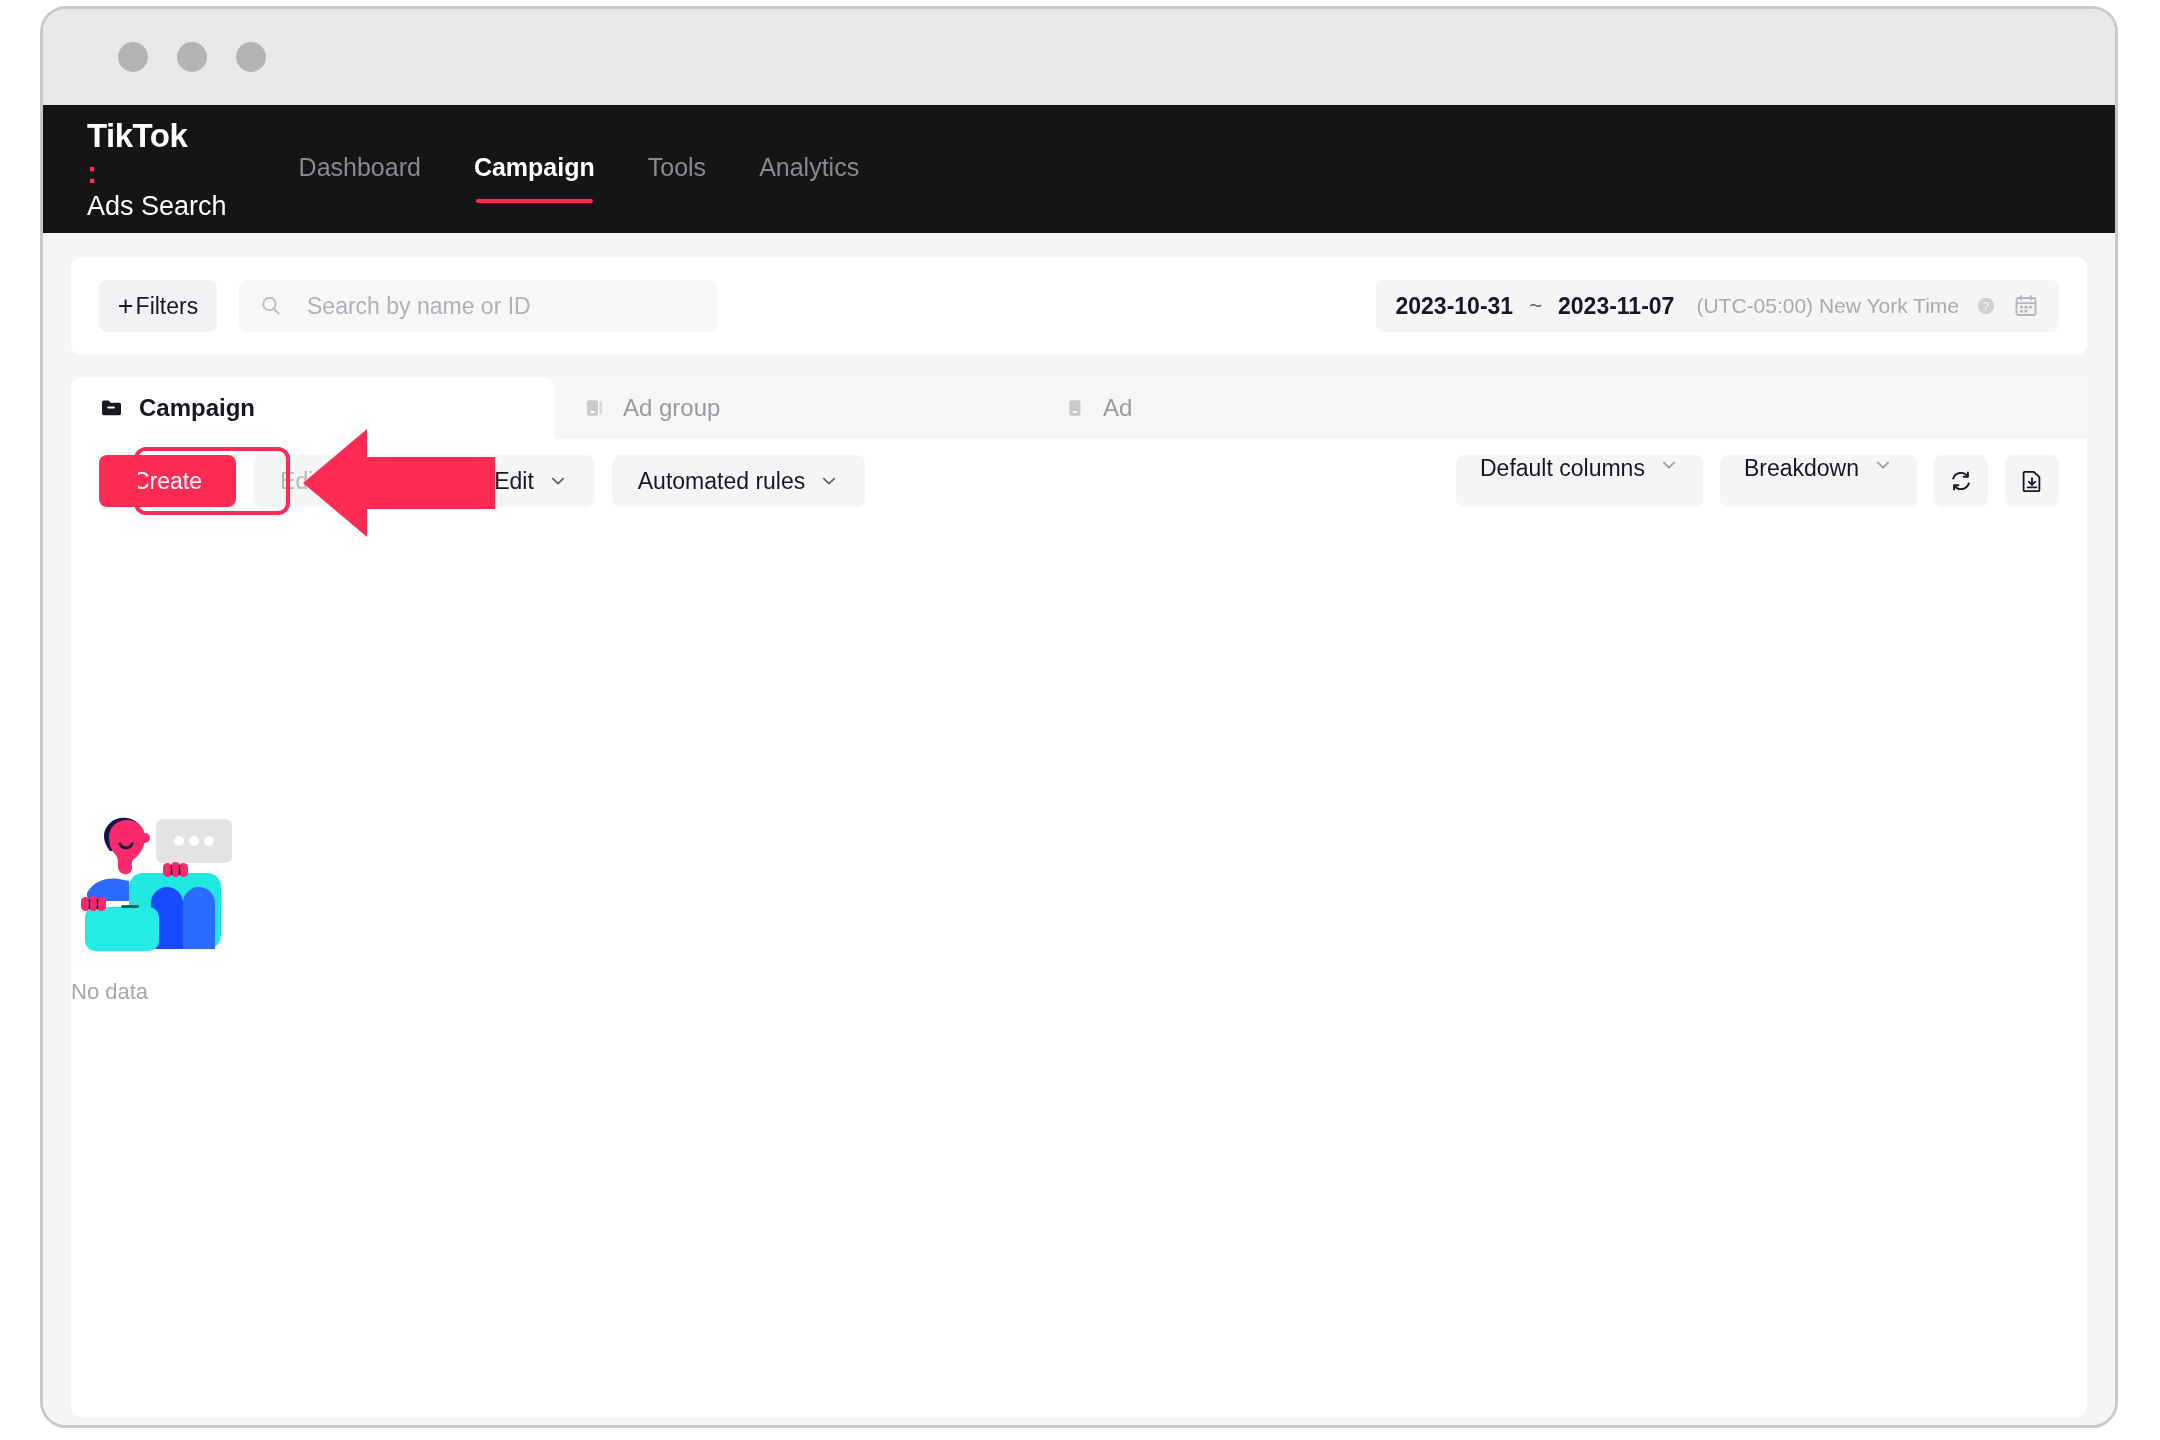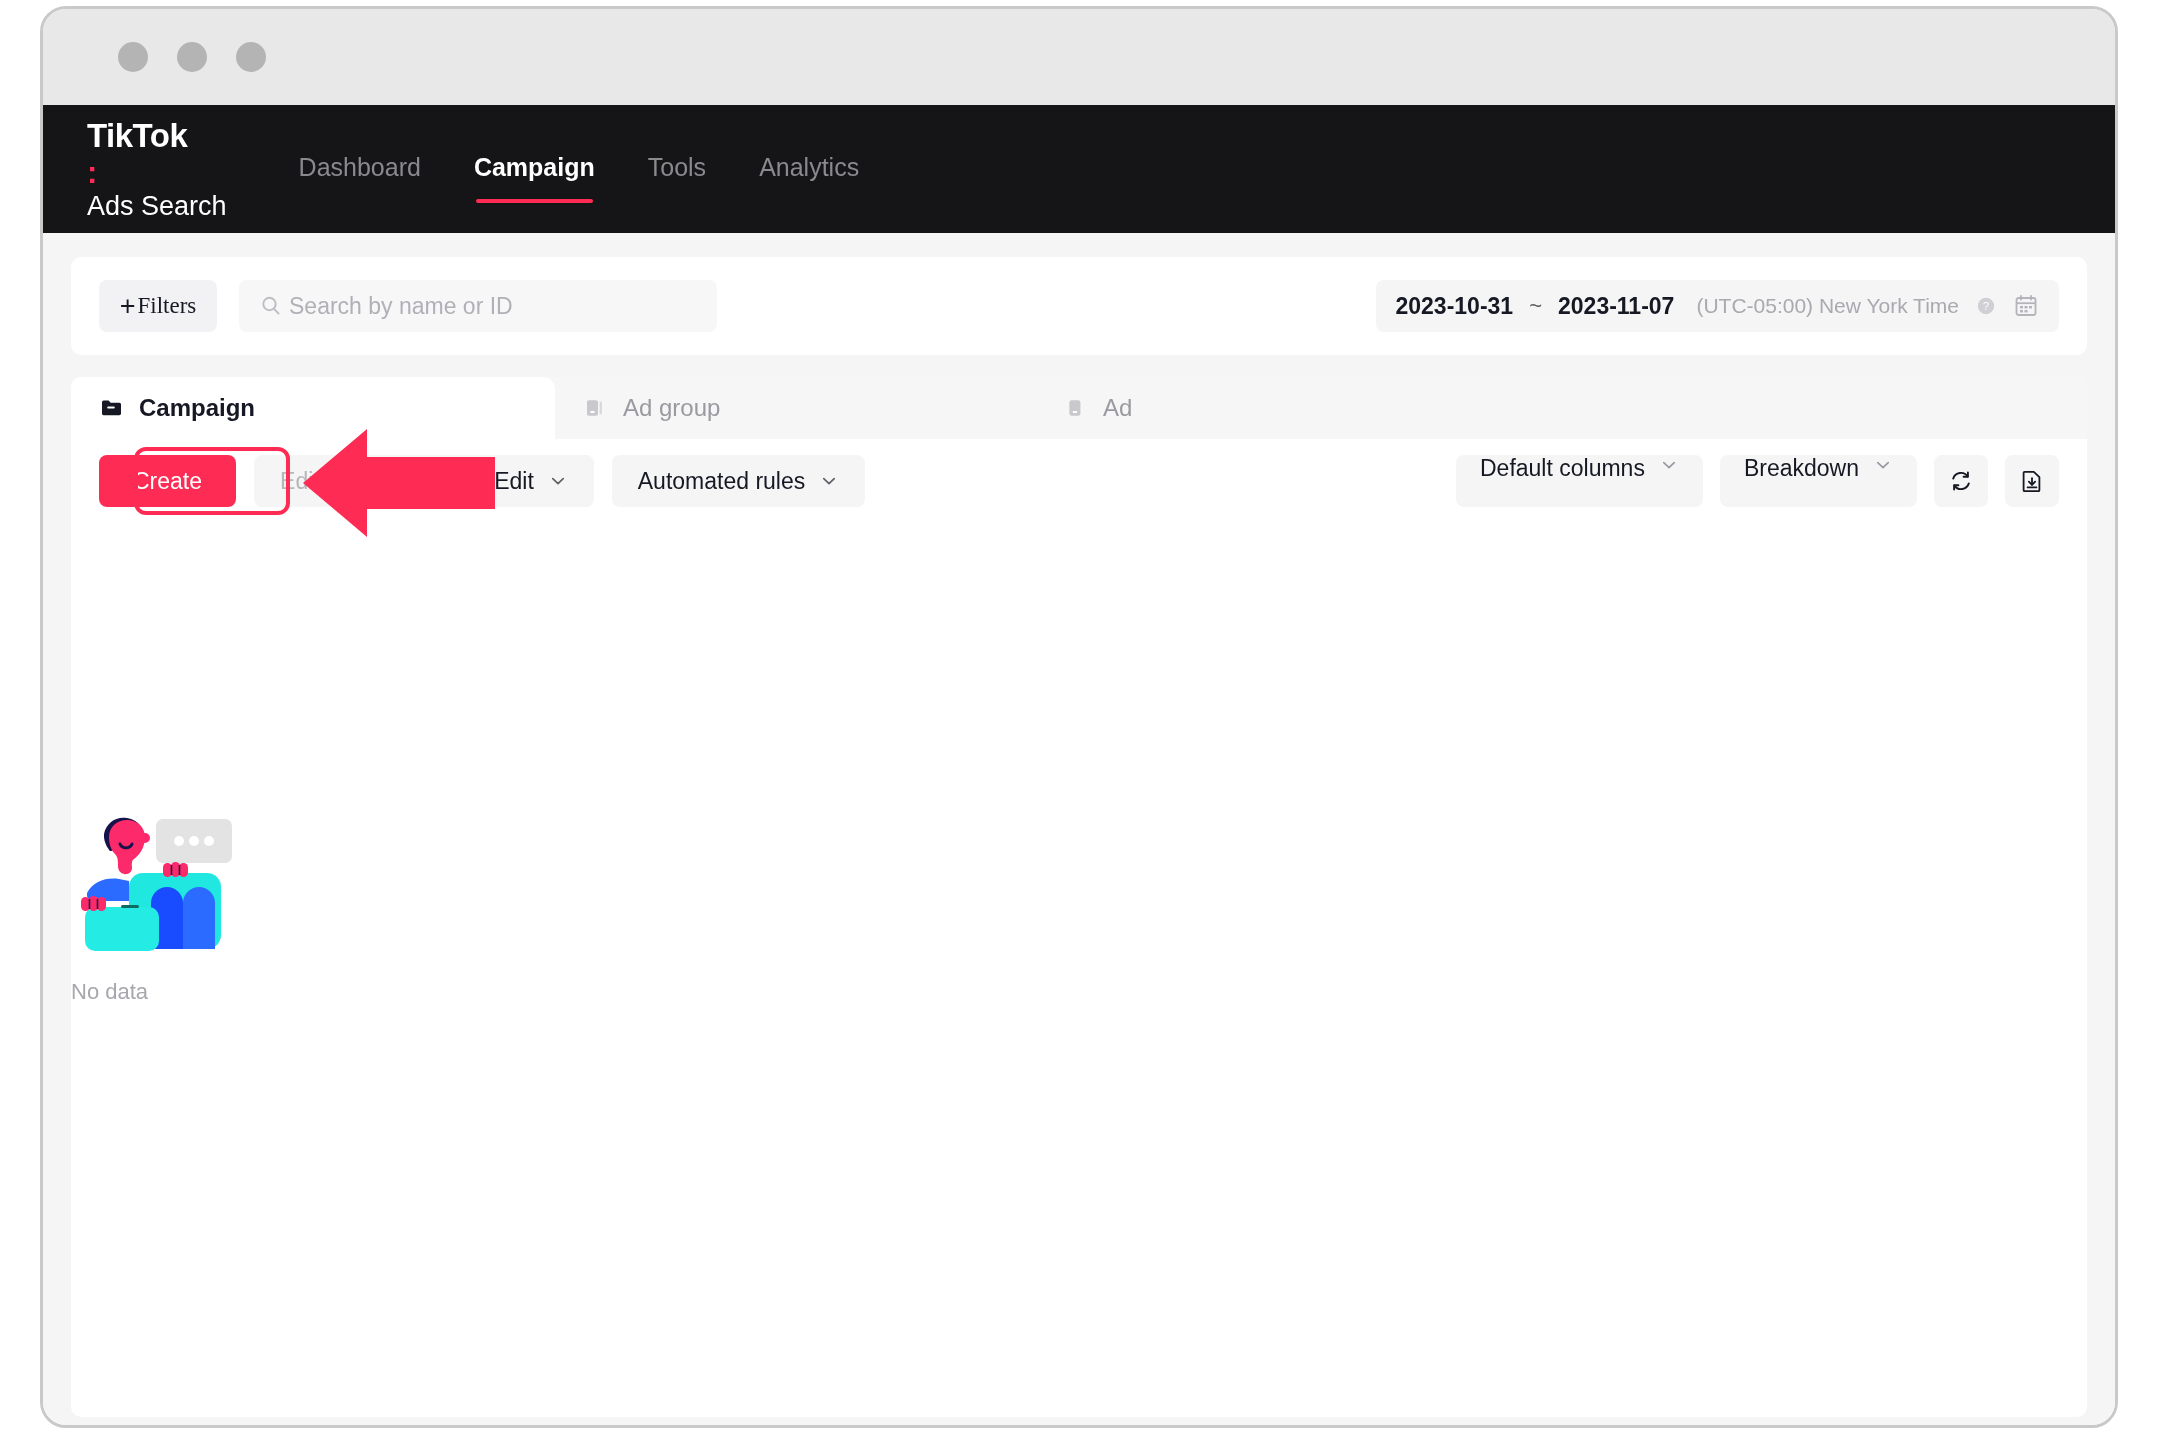--- a/index.html
+++ b/index.html
@@ -113,32 +113,32 @@
     background: #f2f2f4;
     border-radius: 8px;
     display: flex;
     align-items: center;
     justify-content: center;
     gap: 2px;
     cursor: pointer;
     padding: 0 18px;
   }
   #filters-button .plus { font-size: 27px; color: #161823; line-height: 1; }
-  #filters-button .lbl  { font-size: 23px; color: #161823; font-family: Liberation Serif, serif; }
+  #filters-button .lbl  { font-size: 23px; color: #161823; }
 
   #search-box {
     margin-left: 22px;
     height: 52px;
     width: 478px;
     background: #f7f7f8;
     border-radius: 8px;
     display: flex;
     align-items: center;
     padding: 0 20px;
-    gap: 6px;
+    gap: 24px;
     cursor: text;
   }
   #search-placeholder {
     font-size: 23px;
     color: #b0b0b6;
   }
 
   #daterange {
     margin-left: auto;
     height: 52px;

